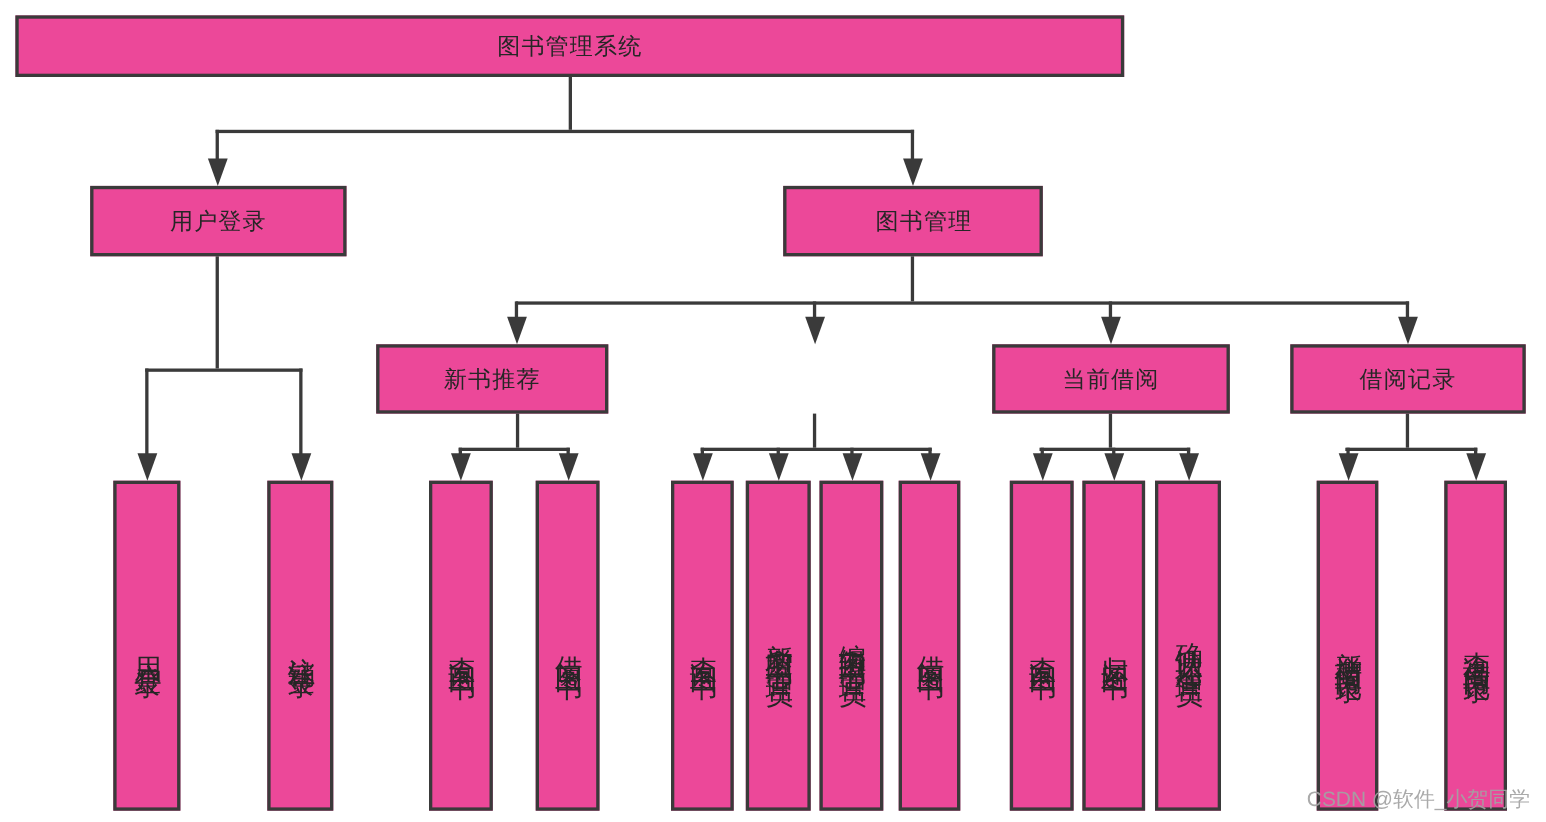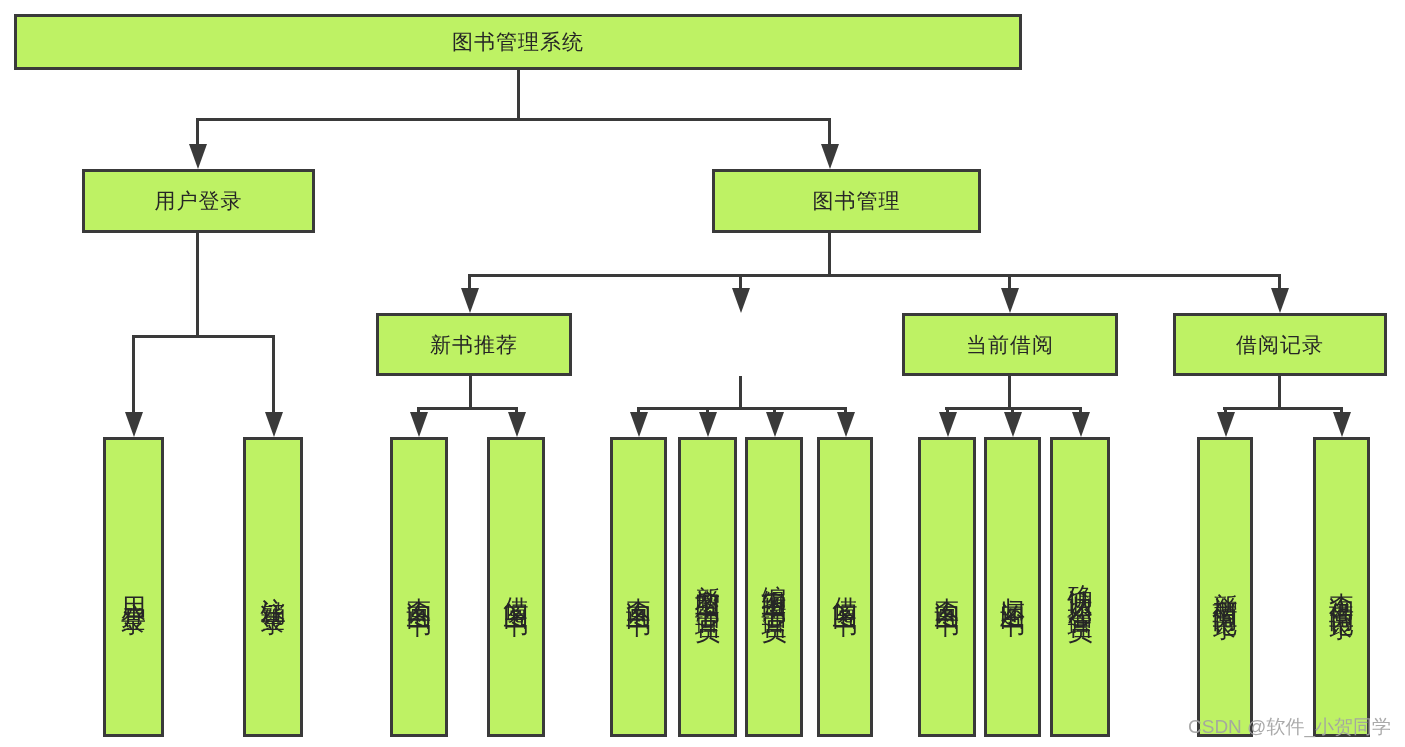--- a/index.html
+++ b/index.html
@@ -8,21 +8,21 @@
     width: 1405px;
     height: 747px;
     background: #ffffff;
     font-family: "Liberation Sans", sans-serif;
     overflow: hidden;
   }
   .box {
     position: absolute;
     box-sizing: border-box;
     border: 3px solid #3a3a3a;
-    background: #bef264;
+    background: #ec4899;
     display: flex;
     align-items: center;
     justify-content: center;
     color: #262626;
   }
   .hlabel {
     font-size: 21px;
     letter-spacing: 1px;
     white-space: nowrap;
   }
@@ -61,25 +61,25 @@
 <div id="canvas">
 
   <div class="box" style="left:14px; top:14px; width:1008px; height:56px;">
     <span class="hlabel">图书管理系统</span>
   </div>
 
   <div class="box" style="left:82px; top:169px; width:233px; height:64px;">
     <span class="hlabel">用户登录</span>
   </div>
 
-  <div class="box" style="left:712px; top:169px; width:269px; height:64px;padding-left:20px;">
+  <div class="box" style="left:712px; top:169px; width:236px; height:64px;padding-left:20px;">
     <span class="hlabel">图书管理</span>
   </div>
 
-  <div class="box" style="left:376px; top:313px; width:196px; height:63px;">
+  <div class="box" style="left:342px; top:313px; width:211px; height:63px;">
     <span class="hlabel">新书推荐</span>
   </div>
 
 
   <div class="box" style="left:1173px; top:313px; width:214px; height:63px;">
     <span class="hlabel">借阅记录</span>
   </div>
 
   <div class="box" style="left:902px; top:313px; width:216px; height:63px;">
     <span class="hlabel">当前借阅</span>

